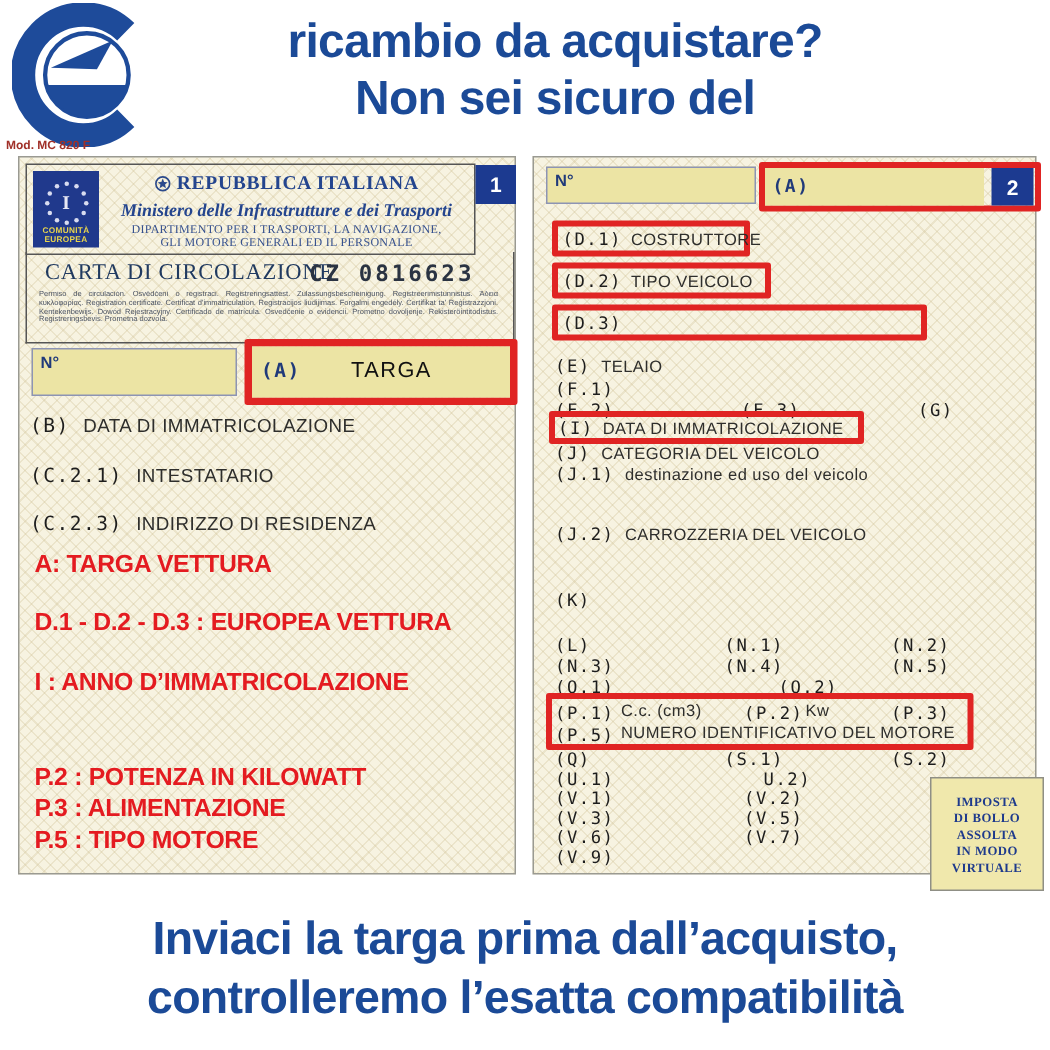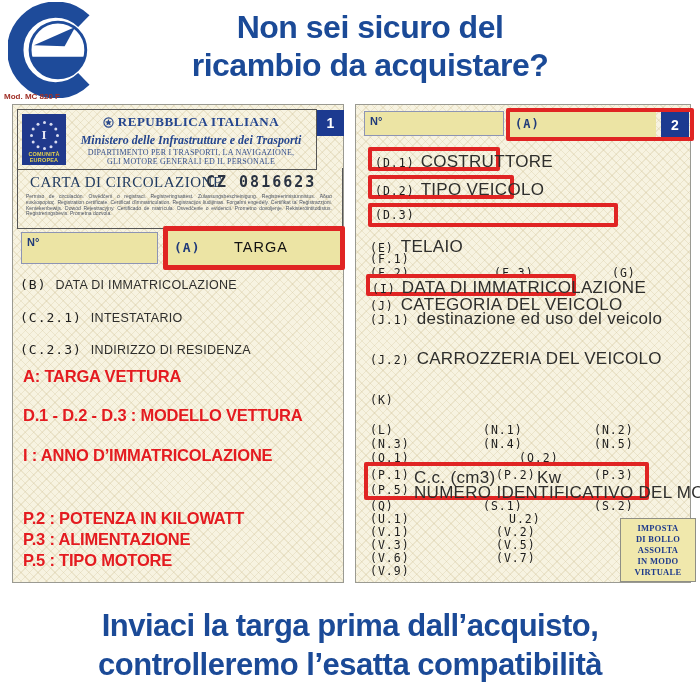--- a/index.html
+++ b/index.html
@@ -56,27 +56,27 @@
   .red-box.thin{border-width:4px;}
   .red-box .inner-yellow{position:absolute;inset:0;background:#ece4a4;}
 
   .code{font-family:"DejaVu Sans Mono",monospace;color:#1d1d1d;letter-spacing:1px;}
   .lbl{font-family:"Liberation Sans",sans-serif;color:#2e2e2c;letter-spacing:.3px;}
 
   .fieldrow{position:absolute;display:flex;align-items:baseline;gap:9px;white-space:nowrap;}
   #left-panel .fieldrow .code{font-size:13px;}
   #left-panel .fieldrow .lbl{font-size:12.5px;}
   #right-panel .code{font-size:11.5px;}
-  #right-panel .lbl{font-size:17px;}
+  #right-panel .lbl{font-size:11px;}
   .pos{position:absolute;white-space:nowrap;}
 
   .annotation{position:absolute;left:10px;color:#e41b20;font-weight:bold;font-size:16.5px;
               letter-spacing:-0.2px;white-space:nowrap;}
 
-  .stamp-box{position:absolute;left:264px;top:413px;width:76px;height:64px;background:#f0e8ac;
+  .stamp-box{position:absolute;left:264px;top:413px;width:76px;height:76px;background:#f0e8ac;
              border:1px solid #8f8f85;box-sizing:border-box;text-align:center;
              display:flex;flex-direction:column;justify-content:center;}
   .stamp-box span{font-family:"Liberation Serif",serif;font-size:8.5px;line-height:11px;
                   font-weight:bold;color:#1e3a8c;letter-spacing:.3px;}
 
   .footer-title{position:absolute;left:0;top:606px;width:700px;text-align:center;
                 color:#1b4a97;font-weight:bold;font-size:31px;line-height:39px;letter-spacing:-0.5px;}
 
   .italy-emblem{display:inline-block;vertical-align:-2px;margin-right:4px;}
 </style>
@@ -88,22 +88,22 @@
   <div class="brand-logo">
     <svg width="96" height="96" viewBox="0 0 100 100">
       <path d="M79 20 A42 42 0 1 0 79 80" fill="none" stroke="#1e4b9a" stroke-width="17"></path>
       <circle cx="52" cy="50" r="29" fill="#ffffff" stroke="#1e4b9a" stroke-width="3"></circle>
       <path d="M23.9 57 A29 29 0 0 0 80.1 57 Z" fill="#1e4b9a"></path>
       <path d="M27 45 L70 26 L59 46 Z" fill="#1e4b9a"></path>
     </svg>
   </div>
 
   <div class="main-title">
+    <div>ricambio da acquistare?</div>
     <div>Non sei sicuro del</div>
-    <div>ricambio da acquistare?</div>
   </div>
 
   <div class="mod-label">Mod. MC 820 F</div>
 
   <div id="left-panel" class="doc-panel">
 
     <div class="hdr-box">
       <div class="eu-box">
         <div class="eu-stars">
           <span style="transform:translate(0px,-13px)"></span>
@@ -161,21 +161,21 @@
     <div class="fieldrow" style="left:7px;top:205px;">
       <span class="code">(C.2.1)</span>
       <span class="lbl">INTESTATARIO</span>
     </div>
     <div class="fieldrow" style="left:7px;top:237px;">
       <span class="code">(C.2.3)</span>
       <span class="lbl">INDIRIZZO DI RESIDENZA</span>
     </div>
 
     <div class="annotation" style="top:262px;">A: TARGA VETTURA</div>
-    <div class="annotation" style="top:301px;">D.1 - D.2 - D.3 : MODELLO VETTURA</div>
+    <div class="annotation" style="top:301px;">D.1 - D.2 - D.3 : EUROPEA VETTURA</div>
     <div class="annotation" style="top:341px;">I : ANNO D’IMMATRICOLAZIONE</div>
     <div class="annotation" style="top:404px;">P.2 : POTENZA IN KILOWATT</div>
     <div class="annotation" style="top:425px;">P.3 : ALIMENTAZIONE</div>
     <div class="annotation" style="top:446px;">P.5 :  TIPO MOTORE</div>
   </div>
 
   <div id="right-panel" class="doc-panel">
 
     <div class="yellow-field" style="left:8px;top:6px;width:140px;height:25px;">
       <span class="n-label">N°</span>

